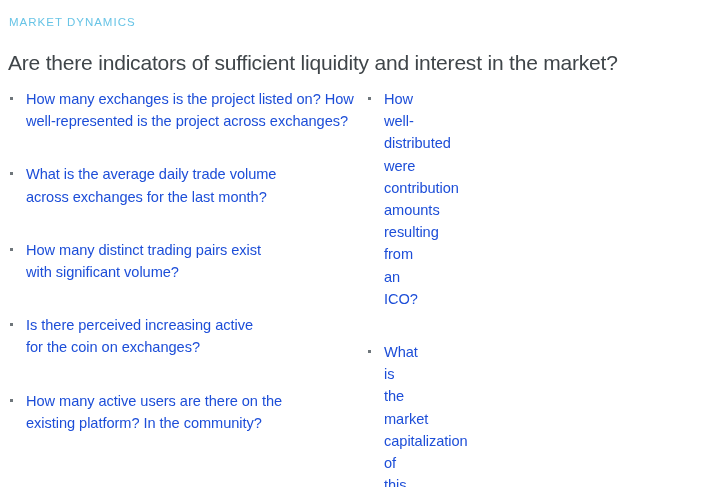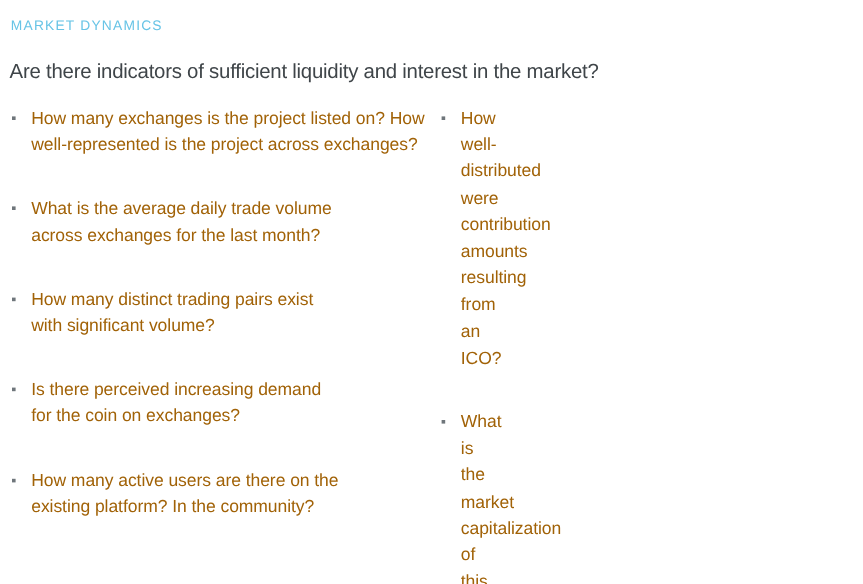--- a/index.html
+++ b/index.html
@@ -29,21 +29,21 @@
     letter-spacing: 1.0px;
     color: #68c4e6;
     text-transform: uppercase;
     line-height: 14px;
     white-space: nowrap;
   }
   .page-title {
     position: absolute;
     left: 8px;
     top: 35px;
-    font-size: 17px;
+    font-size: 21px;
     font-weight: normal;
     color: #3f4549;
     line-height: 28px;
     letter-spacing: -0.2px;
     white-space: nowrap;
   }
   .columns {
     position: absolute;
     left: 0;
     top: 88px;
@@ -70,21 +70,21 @@
     list-style: none;
     margin: 0;
     padding: 0;
   }
   .bullet-item {
     position: relative;
     padding-left: 17px;
     margin-bottom: 31px;
     font-size: 14.6px;
     line-height: 22.2px;
-    color: #a16207;
+    color: #1d4ed8;
     letter-spacing: -0.05px;
   }
   .bullet-item:last-child {
     margin-bottom: 0;
   }
   .bullet-dot {
     position: absolute;
     left: 1px;
     top: 9px;
     width: 3px;
@@ -119,21 +119,21 @@
           <span class="bullet-text">What is the average daily trade volume
 across exchanges for the last month?</span>
         </li>
         <li class="bullet-item">
           <span class="bullet-dot"></span>
           <span class="bullet-text">How many distinct trading pairs exist
 with significant volume?</span>
         </li>
         <li class="bullet-item">
           <span class="bullet-dot"></span>
-          <span class="bullet-text">Is there perceived increasing demand
+          <span class="bullet-text">Is there perceived increasing active
 for the coin on exchanges?</span>
         </li>
         <li class="bullet-item">
           <span class="bullet-dot"></span>
           <span class="bullet-text">How many active users are there on the
 existing platform? In the community?</span>
         </li>
 
       </ul>
     </div>

